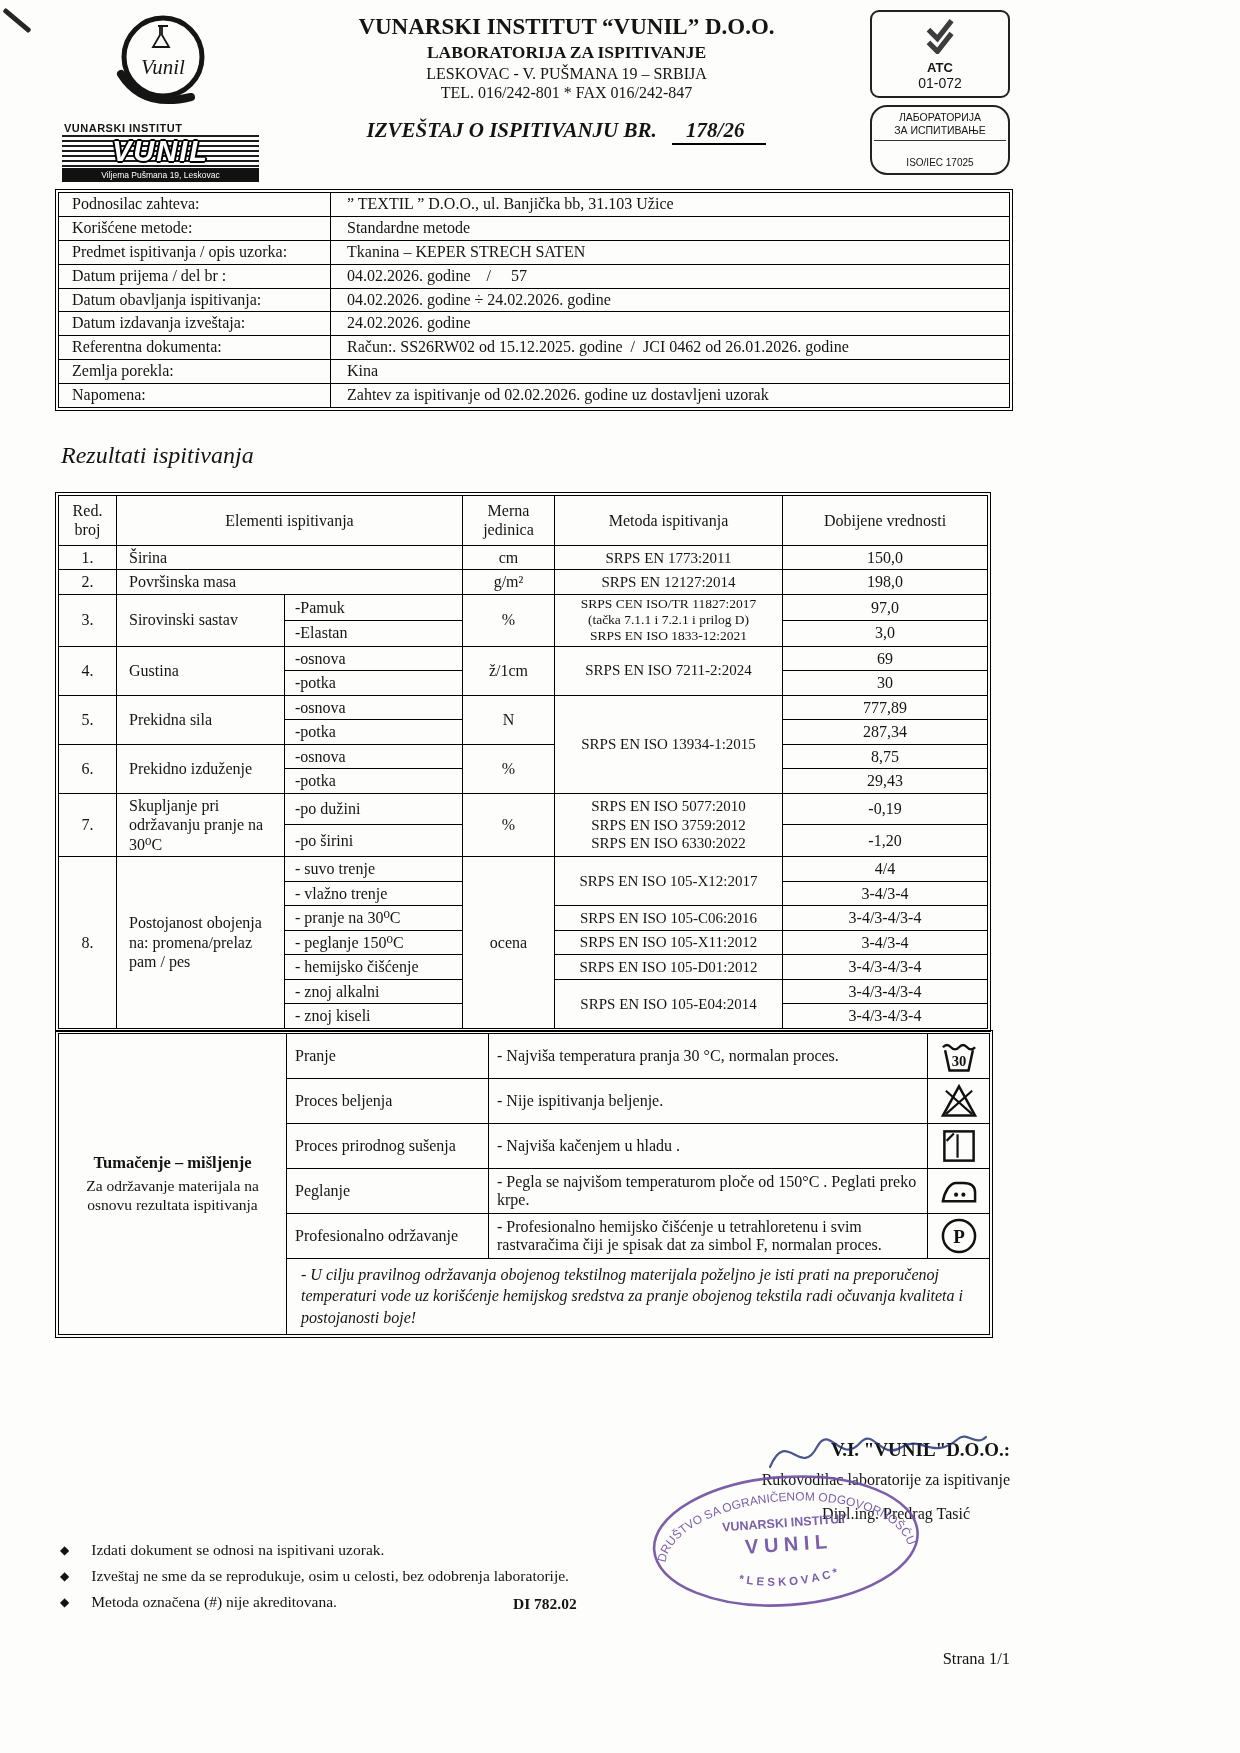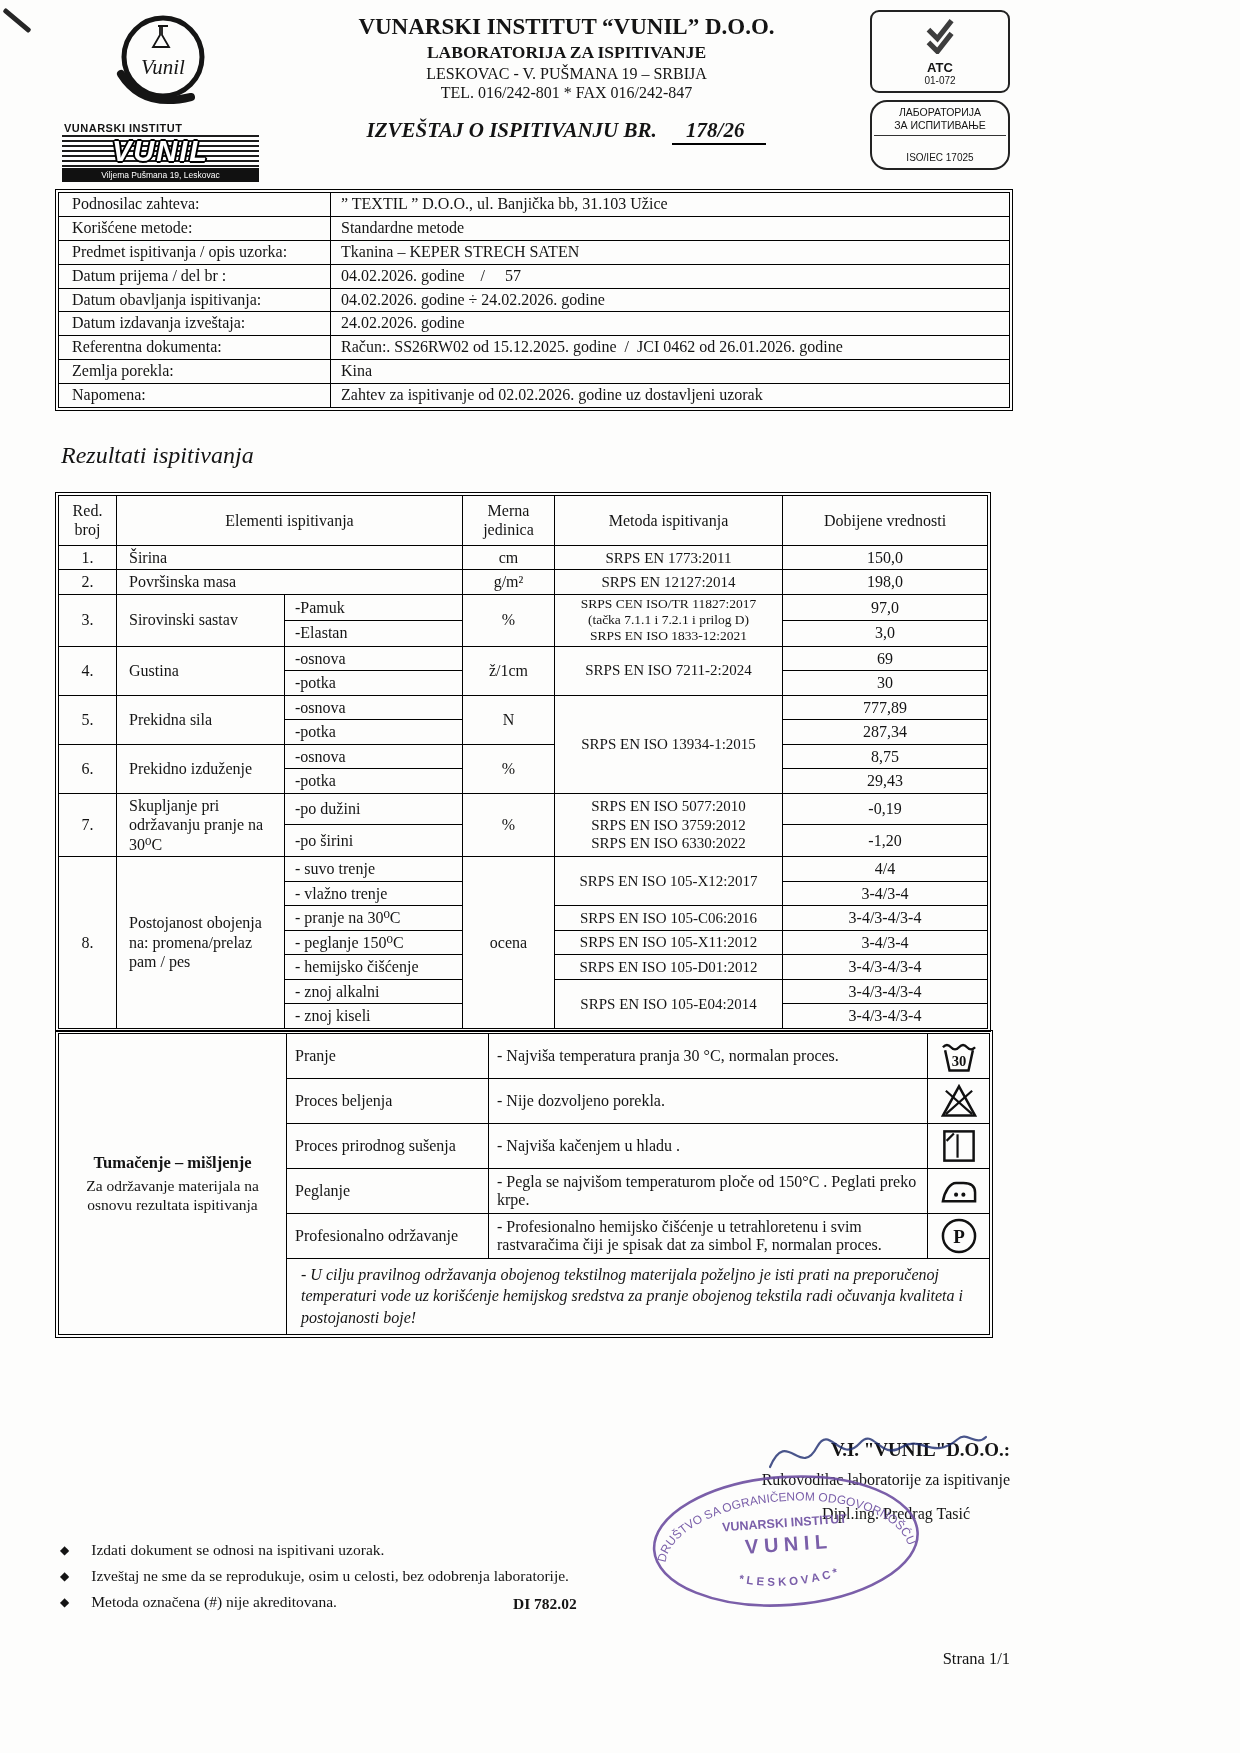--- a/index.html
+++ b/index.html
@@ -28,31 +28,31 @@
   .h-center { flex: 1; text-align: center; padding-top: 4px; }
   .inst-name { font-size: 23px; }
   .lab-name { font-size: 17.5px; margin-top: 2px; }
   .addr { font-size: 16px; margin-top: 2px; }
   .tel { font-size: 16px; margin-top: 1px; }
   .report-line { margin-top: 16px; font-size: 21px; }
   .rn { border-bottom: 2px solid #000; padding: 0 22px 1px 14px; margin-left: 10px; }
   .badge { width: 140px; padding-top: 0; }
   .badge-box1 { border: 2px solid #222; border-radius: 9px; text-align: center; padding: 6px 4px 5px; }
   .atc { font-family: "Liberation Sans", sans-serif; font-weight: bold; font-size: 13px; margin-top: 2px; }
-  .atc-num { font-family: "Liberation Sans", sans-serif; font-size: 10px; }
+  .atc-num { font-family: "Liberation Sans", sans-serif; font-size: 14px; }
   .badge-box2 { border: 2px solid #222; border-radius: 17px; margin-top: 7px; text-align: center;
     font-family: "Liberation Sans", sans-serif; font-size: 10.5px; padding: 4px 2px 3px; line-height: 1.25; }
   .iso { border-top: 1px solid #333; margin-top: 3px; padding-top: 16px; font-size: 10px; }
 
   
   table.doc { border-collapse: collapse; outline: 1.6px solid #000; outline-offset: 2.5px; margin: 4px 0; }
   table.doc td { border: 1.6px solid #000; padding: 2px 8px; font-size: 16px; vertical-align: middle; }
   .info { width: 952px; }
   .info td.lab { width: 272px; padding-left: 13px; white-space: pre-wrap; }
-  .info td.val { white-space: pre-wrap; padding-left: 10px; }
+  .info td.val { white-space: pre-wrap; padding-left: 16px; }
   .info td { height: 22px; line-height: 1.18; }
 
   .section-title { font-size: 24px; margin: 34px 0 26px 3px; font-style: italic; }
 
   .results { width: 930px; margin-left: 20px; }
   .results td { line-height: 1.22; }
   .results .hdr td { text-align: center; padding: 5px 4px; }
   .results .el { text-align: left; padding-left: 12px; }
   .results .sub { text-align: left; padding-left: 10px; }
   .results .m { text-align: center; font-size: 15px; padding: 1px 4px; }
@@ -334,21 +334,21 @@
         <td class="icon-cell">
           <svg class="cicon" width="38" height="38" viewBox="0 0 26 26">
             <path d="M2,7 q2.75,-3 5.5,0 t5.5,0 t5.5,0 t5.5,0" fill="none" stroke="#111" stroke-width="1.6"></path>
             <path d="M3.5,9 L6.5,23 L19.5,23 L22.5,9" fill="none" stroke="#111" stroke-width="1.7"></path>
             <text x="13" y="20" text-anchor="middle" font-size="10" font-weight="bold" fill="#111">30</text>
           </svg>
         </td>
       </tr>
       <tr>
         <td class="cname">Proces beljenja</td>
-        <td>-  Nije dozvoljeno porekla.</td>
+        <td>-  Nije ispitivanja beljenje.</td>
         <td class="icon-cell">
           <svg class="cicon" width="38" height="38" viewBox="0 0 26 26">
             <path d="M13,3 L24,23 L2,23 Z" fill="none" stroke="#111" stroke-width="1.7"></path>
             <path d="M4,6 L22,22 M22,6 L4,22" fill="none" stroke="#111" stroke-width="1.5"></path>
           </svg>
         </td>
       </tr>
       <tr>
         <td class="cname">Proces prirodnog sušenja</td>
         <td>-  Najviša kačenjem u hladu .</td>

